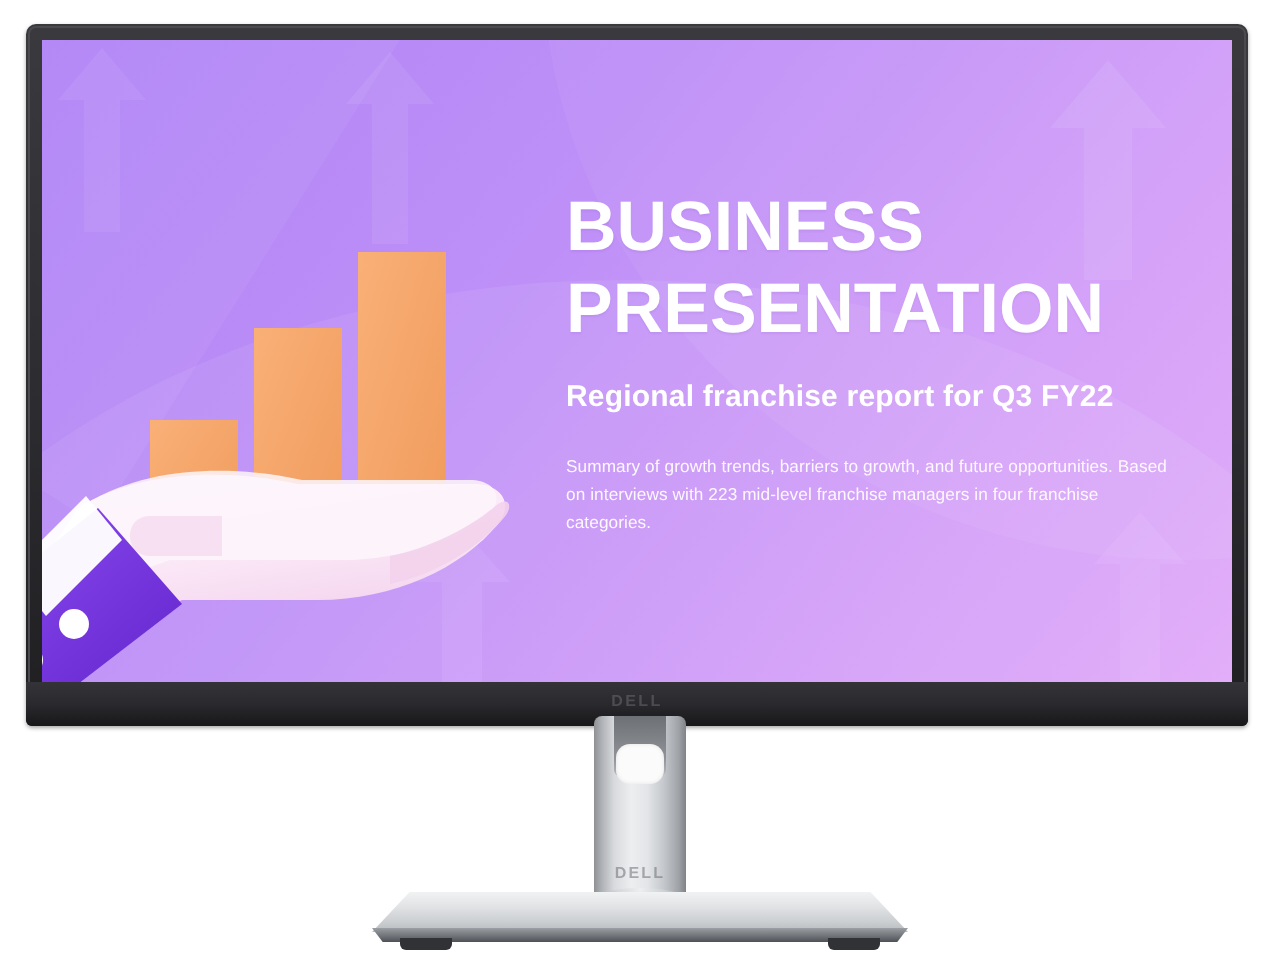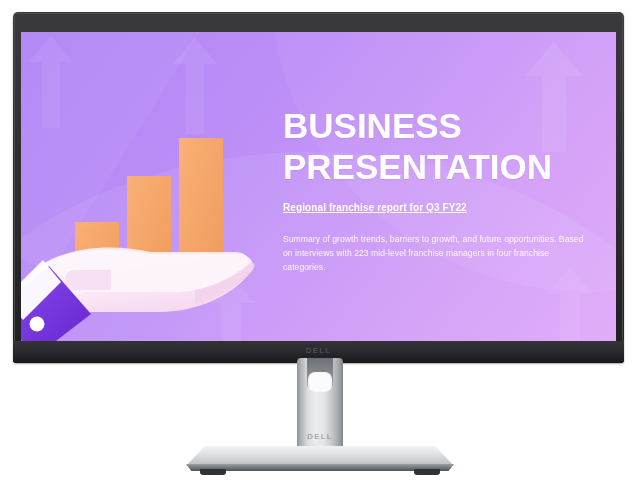--- a/index.html
+++ b/index.html
@@ -57,21 +57,21 @@
     letter-spacing: 1.2px;
     font-weight: bold;
     color: rgba(150,150,155,0.32);
     user-select: none;
   }
 
   
   #screen {
     position: absolute;
     left: 8px;
-    top: 20px;
+    top: 8px;
     width: 595px;
     height: 322px;
     overflow: hidden;
     background: #e5e5e5;
   }
   #slide {
     position: absolute;
     inset: 0;
     background: linear-gradient(128deg, #b083f6 0%, #bd8ff7 38%, #cf9bf8 68%, #e0a8f9 100%);
     overflow: hidden;
@@ -131,24 +131,23 @@
     font-weight: bold;
     font-size: 35px;
     line-height: 1.17;
     letter-spacing: 0px;
     margin: 0;
     text-shadow: 0 1px 1px rgba(120,60,180,0.10);
   }
   #slide-subtitle {
     color: #ffffff;
     font-weight: bold;
-    font-size: 10px;
+    font-size: 15px;
     margin: 14px 0 0 0;
     letter-spacing: 0.1px;
-    text-decoration: underline;
   }
   #slide-body {
     color: rgba(255,255,255,0.93);
     font-size: 8.6px;
     line-height: 1.62;
     margin: 20px 0 0 0;
     width: 305px;
     letter-spacing: 0.05px;
   }
 

